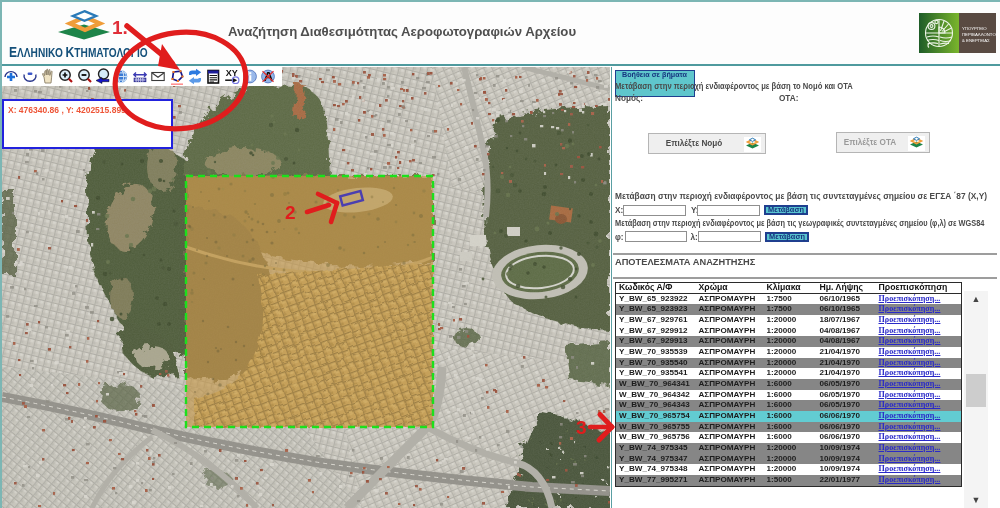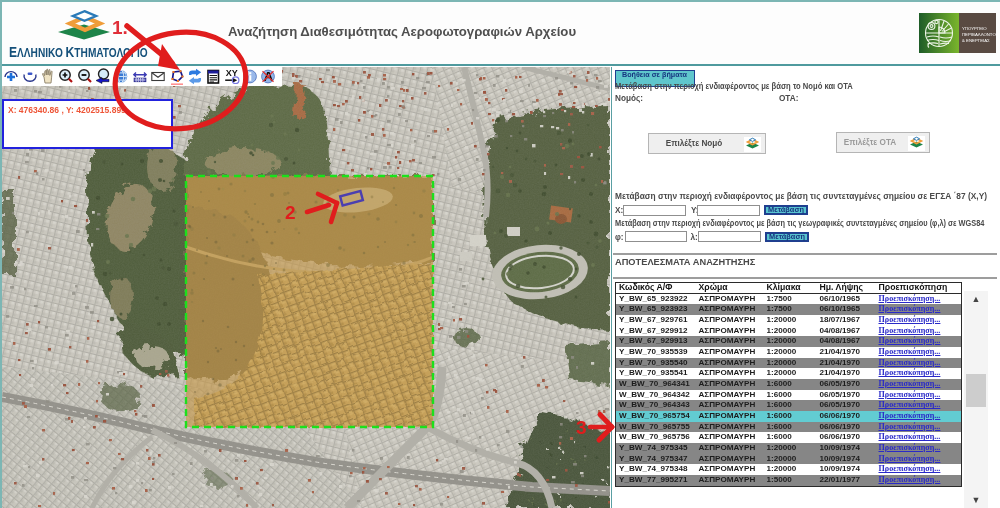--- a/index.html
+++ b/index.html
@@ -22,21 +22,21 @@
 #sep1 { position:absolute; left:609px; top:65px; width:1.2px; height:441px; background:#5a9fa3; }
 #sep2 { position:absolute; left:611.5px; top:65px; width:1.2px; height:441px; background:#5a9fa3; }
 #toolbar { position:absolute; left:0px; top:65px; width:280px; height:19px; background:#fff;
   display:flex; align-items:center; }
 #toolbar svg { margin:0 1.2px; }
 #coordbox { position:absolute; left:0px; top:97px; width:171px; height:50px; background:#fff;
   border:2px solid #2222dd; color:#ee5537; font-size:8.5px; font-weight:bold; padding:4px 0 0 4px; }
 
 #panel { position:absolute; left:611px; top:65px; width:389px; height:443px; background:#fff;
   font-size:10px; color:#3d3d3d; }
-#helpbtn { position:absolute; left:1.5px; top:2.5px; width:80px; height:17px; background:#5fc6cc;
+#helpbtn { position:absolute; left:1.5px; top:2.5px; width:80px; height:27px; background:#5fc6cc;
   border:1.5px solid #1f3f8f; color:#16357f; font-size:7.2px; font-weight:bold; text-align:center; line-height:8px; }
 .ptext { position:absolute; left:2px; font-weight:bold; color:#4a4a4a; font-size:8.2px; white-space:nowrap; transform-origin:0 0; }
 .plabel { position:absolute; font-weight:bold; color:#4a4a4a; font-size:8.2px; }
 .selbtn { position:absolute; height:21px; background:#efefef; border:1px solid #b5b5b5;
   font-size:8.2px; font-weight:bold; color:#4a4a4a; display:flex; align-items:center; justify-content:center; }
 .selbtn span { display:block; padding-right:26px; }
 .selbtn svg { position:absolute; right:4px; top:2.5px; }
 .inp { position:absolute; height:11px; background:#fff; border:1px solid #8f8f8f; }
 .gobtn { position:absolute; width:44px; height:10px; background:#58c4cf; border:2px solid #1f3f8f;
   color:#17357f; font-size:7.4px; font-weight:bold; text-align:center; line-height:6.5px; }

